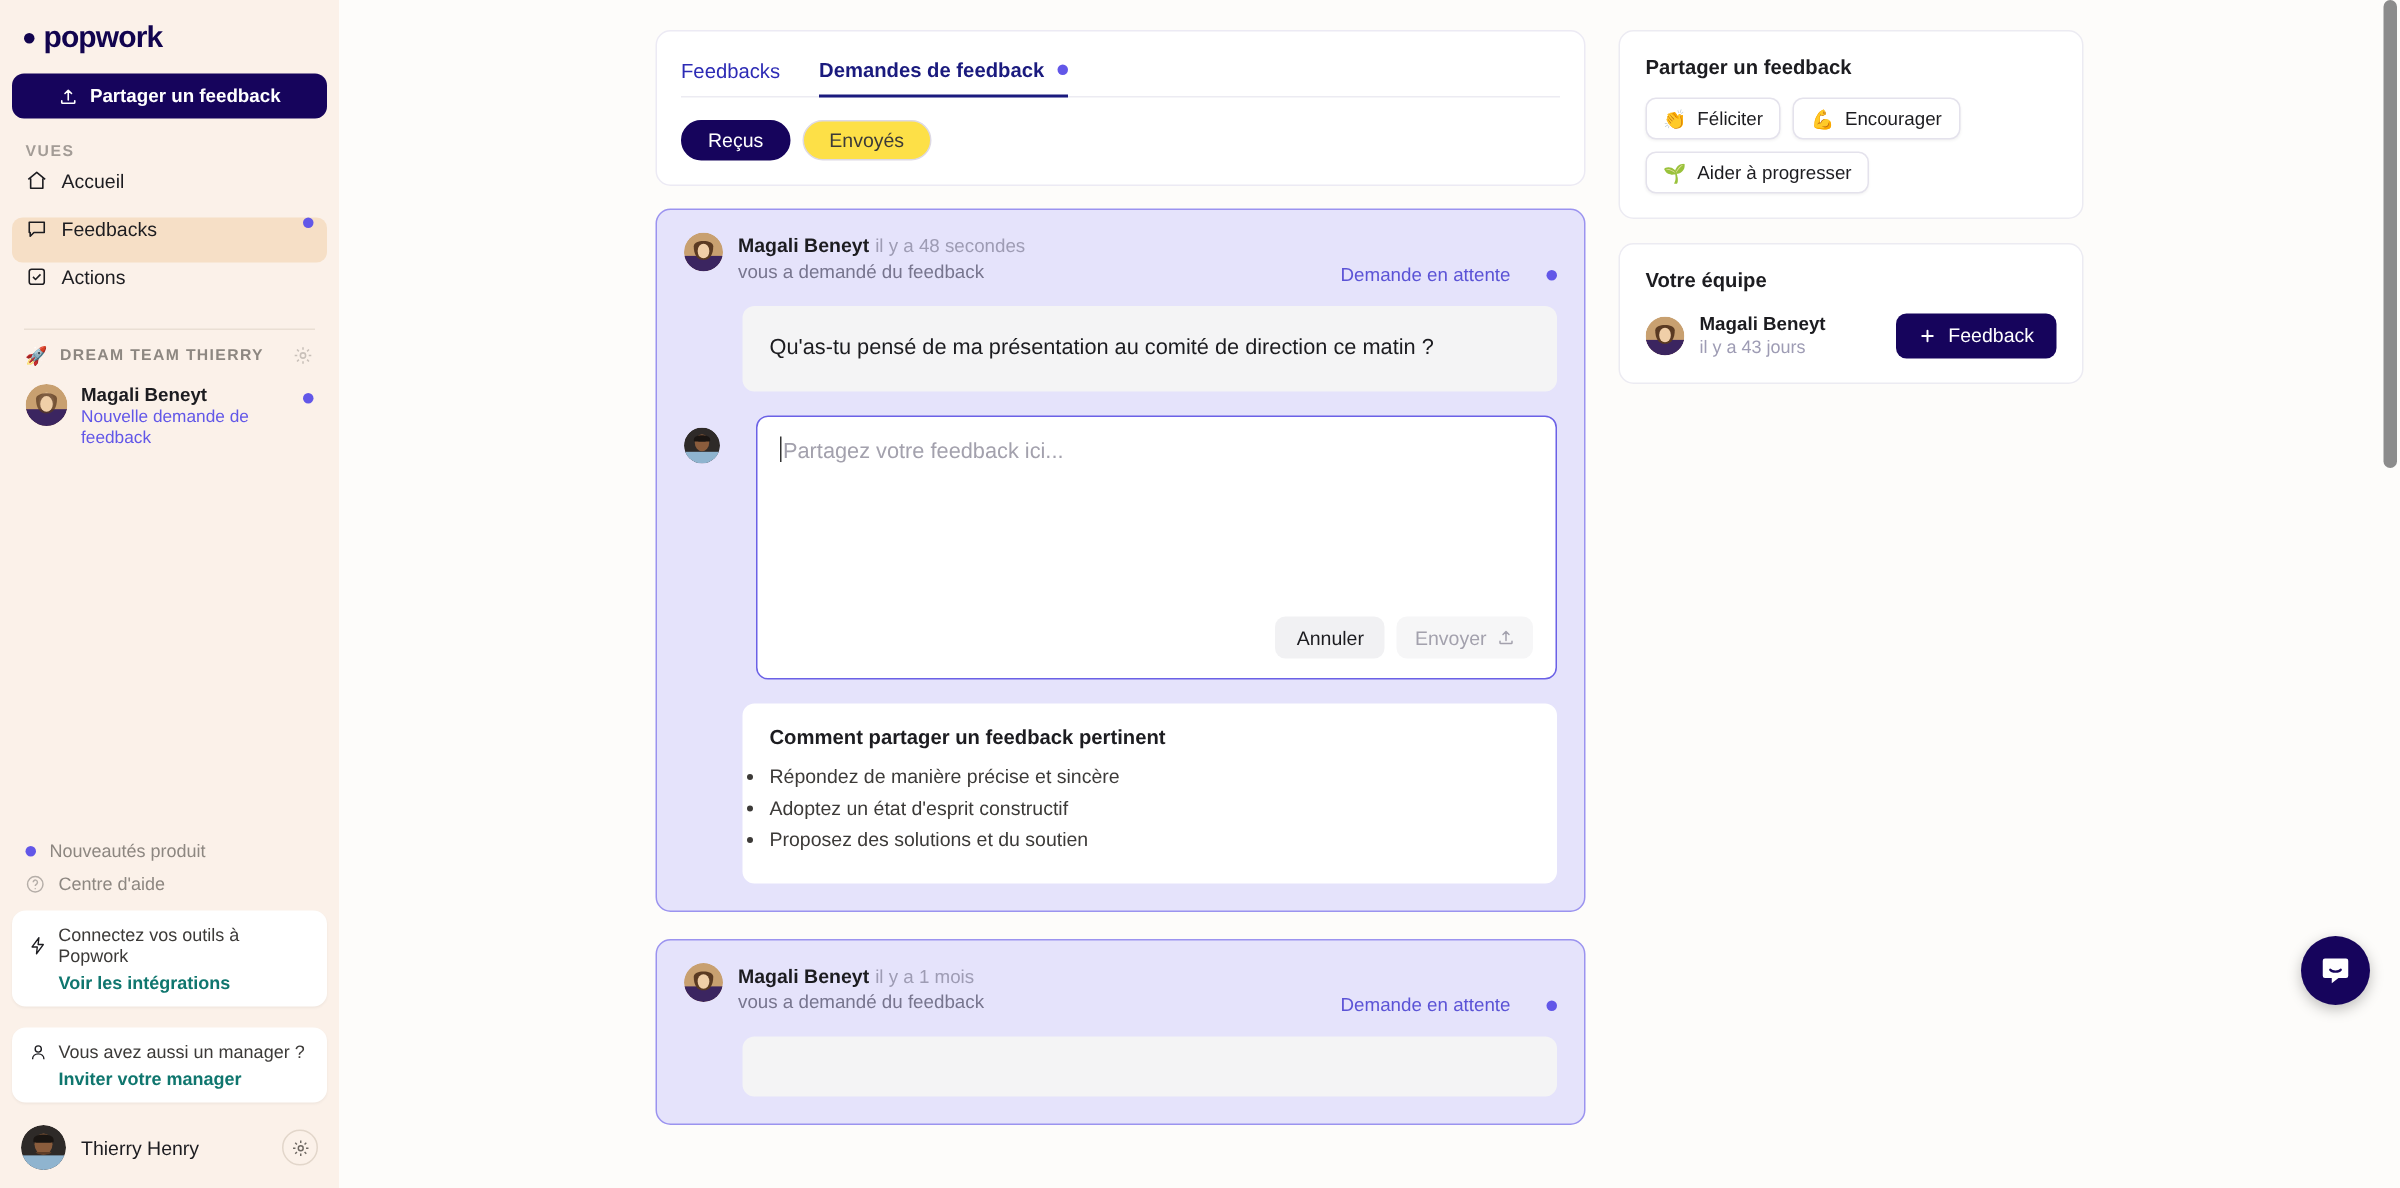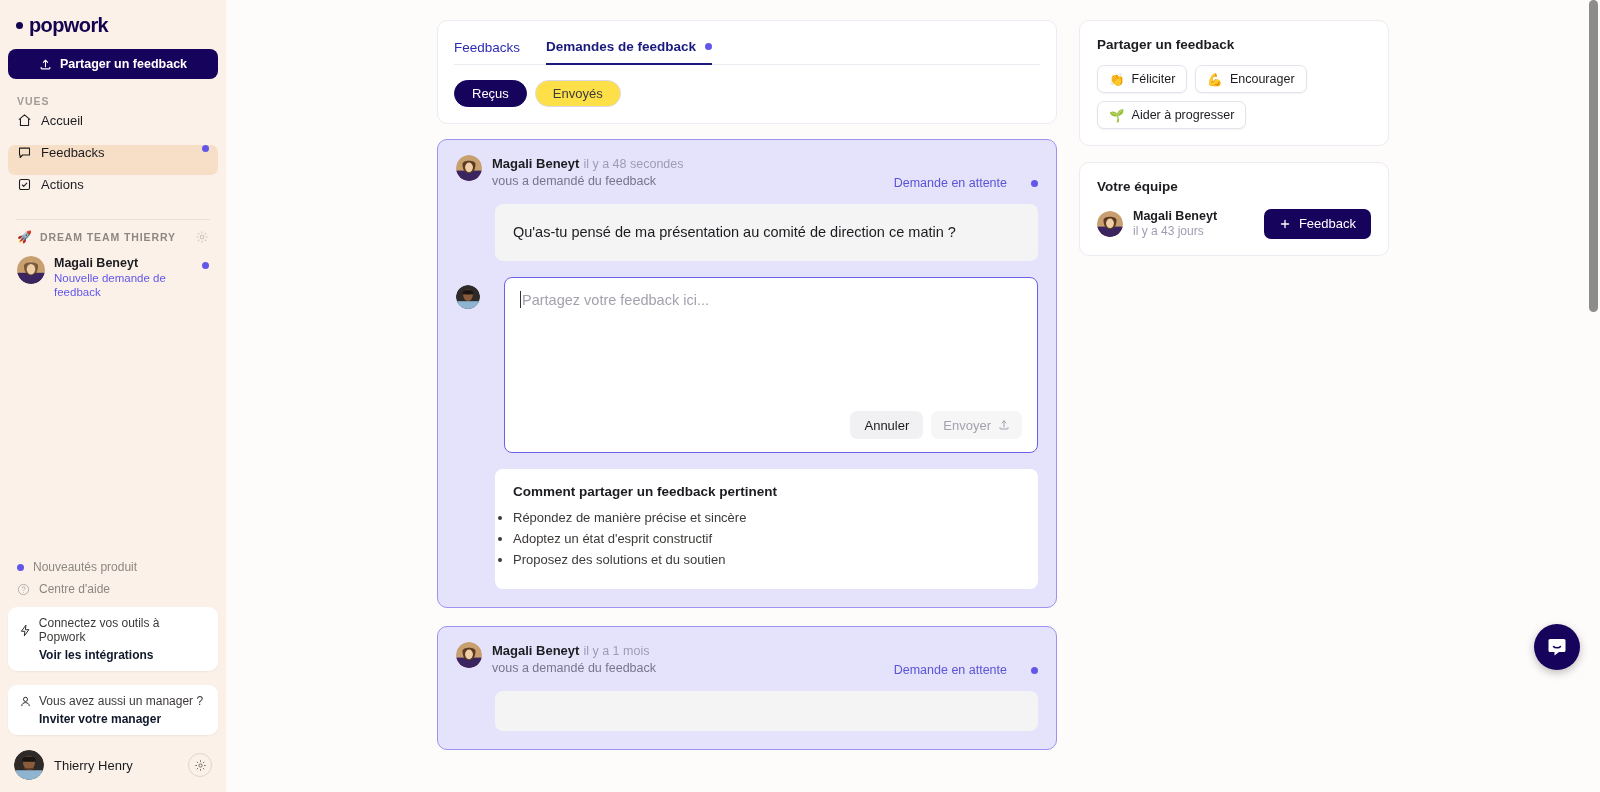--- a/index.html
+++ b/index.html
@@ -68,21 +68,21 @@
   .sidebar-spacer { flex: 1; }
 
   .mini-link { display: flex; align-items: center; gap: 9px; padding: 4px 9px; font-size: 12px; color: #8d8781; cursor: pointer; }
   .mini-dot { width: 7px; height: 7px; border-radius: 50%; background: #6257e8; }
 
   .promo {
     background: #fff; border-radius: 9px; padding: 9px 11px;
     margin: 7px 0; box-shadow: 0 1px 2px rgba(0,0,0,.05);
   }
   .promo-top { display: flex; align-items: center; gap: 7px; font-size: 12px; color: #3c3a38; }
-  .promo-link { font-size: 12px; font-weight: bold; color: #0f172a; margin-top: 4px; margin-left: 20px; cursor: pointer; }
+  .promo-link { font-size: 12px; font-weight: bold; color: #0f766e; margin-top: 4px; margin-left: 20px; cursor: pointer; }
 
   .user-row { display: flex; align-items: center; gap: 10px; padding: 8px 6px 12px 6px; }
   .user-name { flex: 1; font-size: 13px; color: #1c1c20; }
   .gear-btn {
     width: 24px; height: 24px; border-radius: 50%;
     border: 1px solid #e2d6ca; background: #fbf1e9;
     display: flex; align-items: center; justify-content: center; cursor: pointer;
   }
 
   

